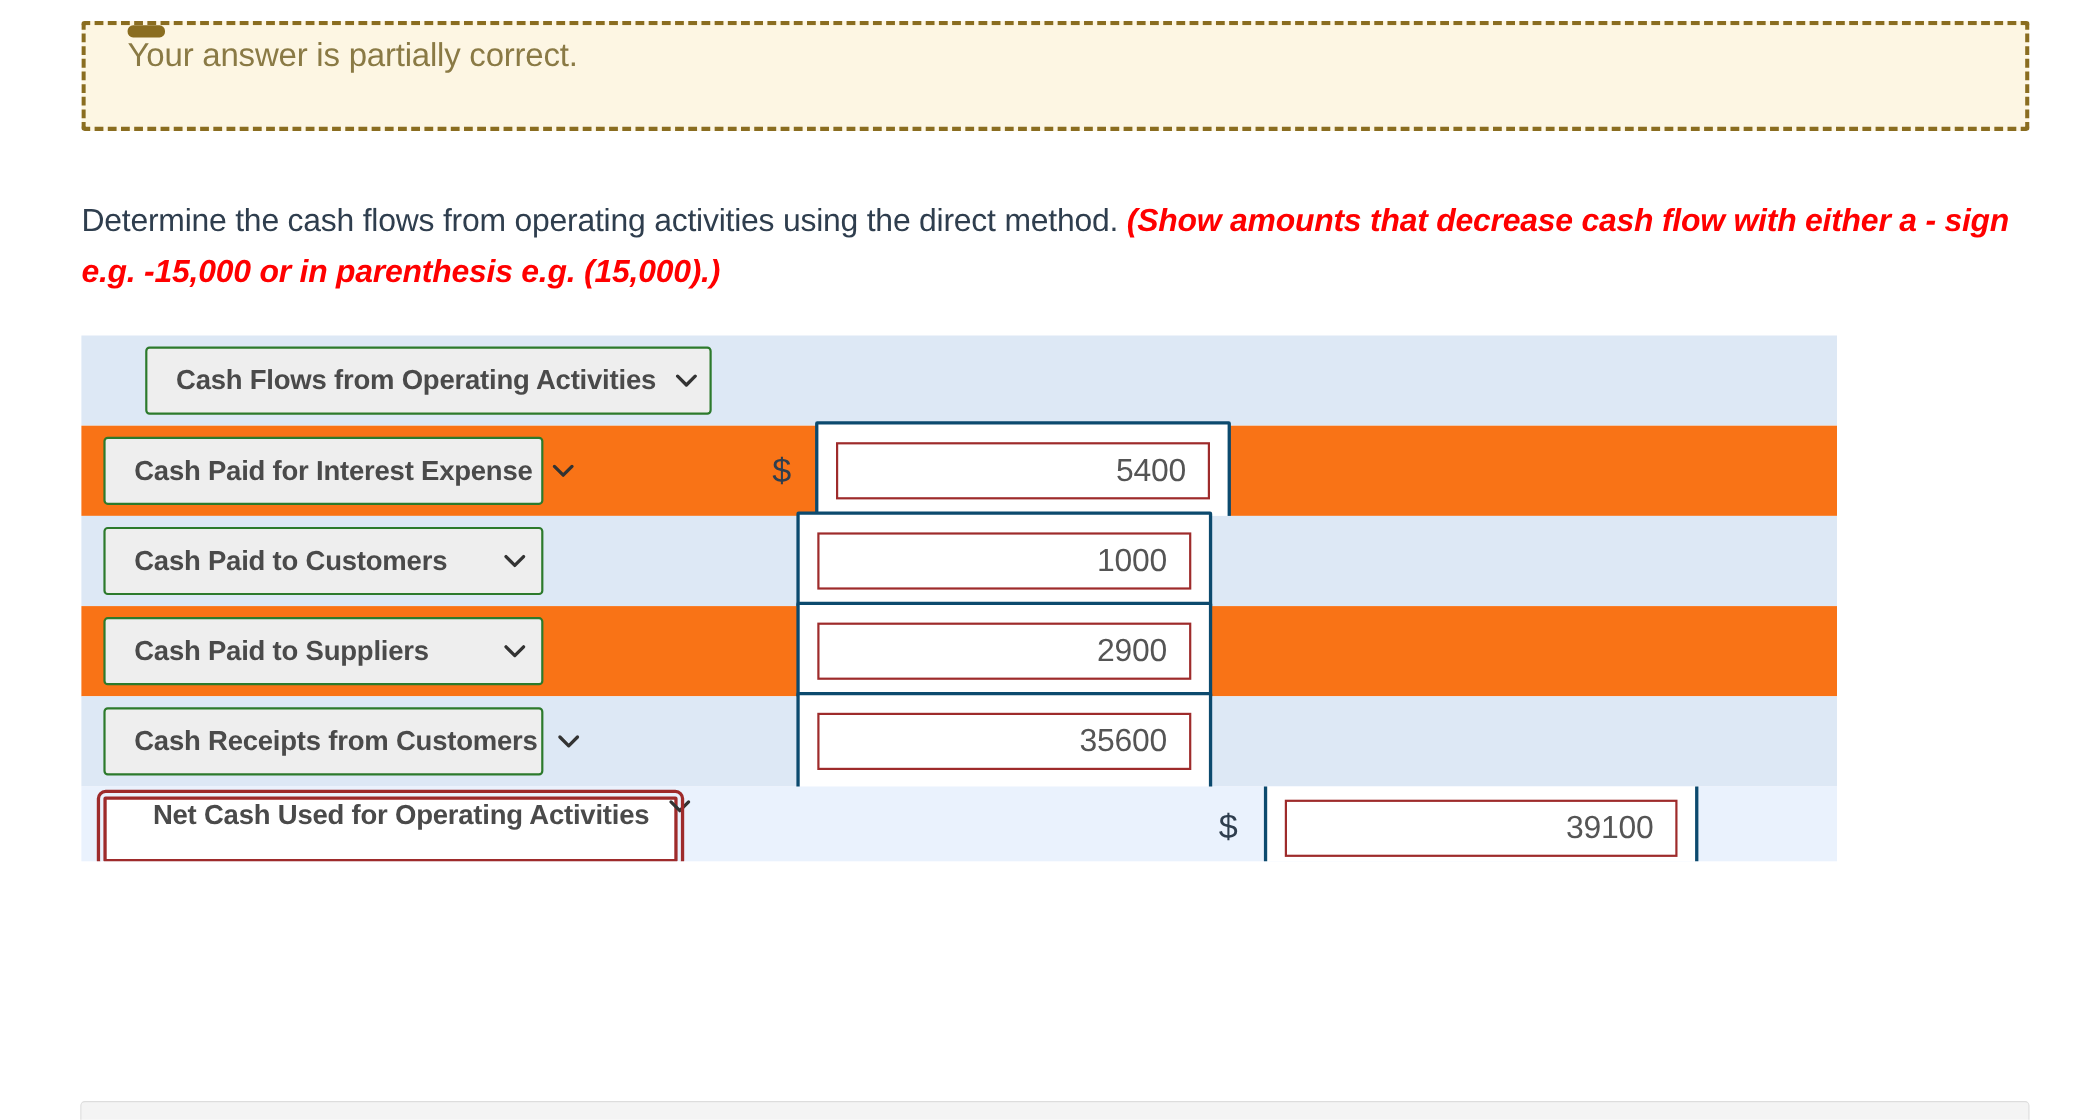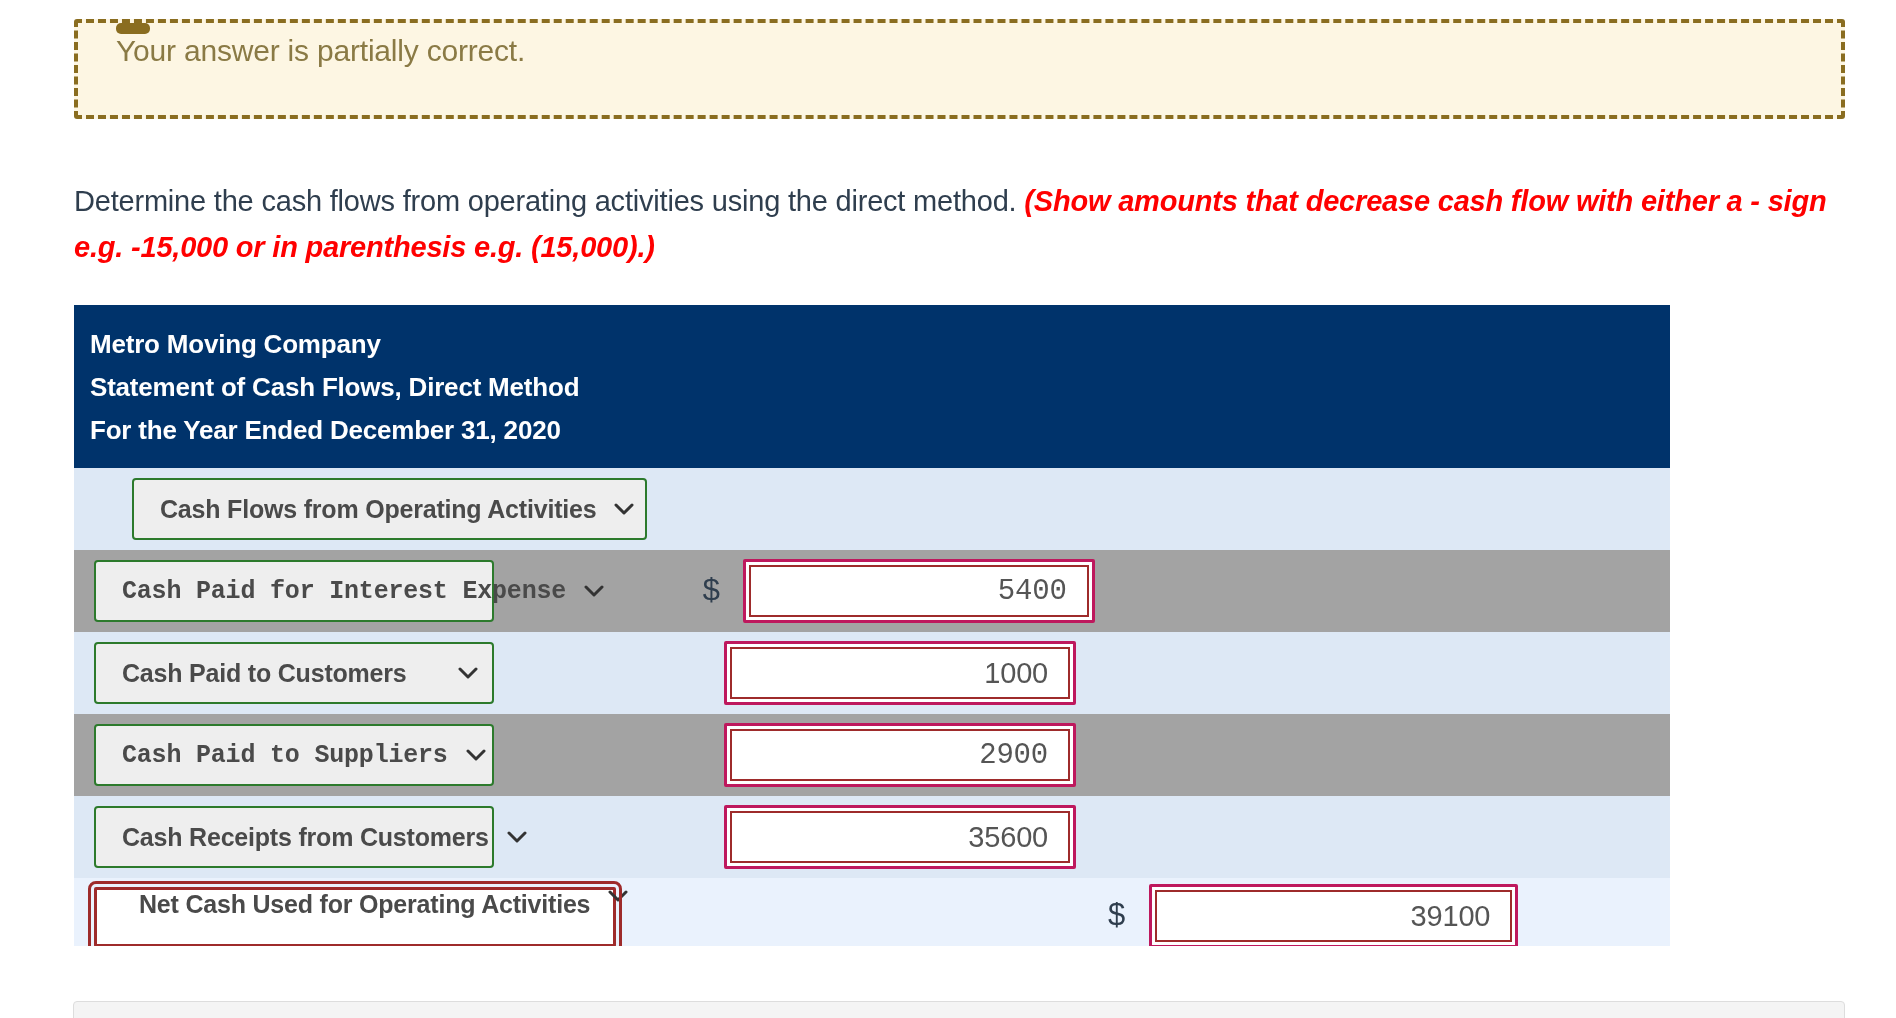--- a/index.html
+++ b/index.html
@@ -82,21 +82,21 @@
     white-space: nowrap;
   }
 
   .row {
     display: flex;
     align-items: center;
     height: 82px;
     position: relative;
   }
   .row.shade-a { background: #dde8f5; }
-  .row.shade-b { background: #a3a3a3; font-family: Liberation Mono, monospace; }
+  .row.shade-b { background: #f97316; }
   .row.total   { background: #eaf2fd; height: 68px; overflow: hidden; }
 
   
   .select {
     box-sizing: border-box;
     height: 62px;
     background: #eeeeee;
     border: 2px solid #2c7a2c;
     border-radius: 4px;
     display: flex;
@@ -147,23 +147,23 @@
   
   .dollar {
     font-size: 31px;
     color: #2f3e4e;
     flex: 0 0 auto;
   }
 
   
   .money-frame {
     box-sizing: border-box;
-    border: 3px solid #be185d;
+    border: 3px solid #0c4a6e;
     border-radius: 2px;
-    padding: 3px;
+    padding: 16px;
     background: #ffffff;
     flex: 0 0 auto;
   }
   .money-input {
     box-sizing: border-box;
     width: 340px;
     height: 52px;
     border: 2px solid #9e2b2b;
     background: #ffffff;
     display: flex;
@@ -201,25 +201,20 @@
   <div class="alert-icon"></div>
   <div class="alert-text">Your answer is partially correct.</div>
 </div>
 
 <div class="instruction">
   <span>Determine the cash flows from operating activities using the direct method. </span><span class="emphasis">(Show amounts that decrease cash flow with either a - sign e.g. -15,000 or in parenthesis e.g. (15,000).)</span>
 </div>
 
 <div class="statement">
 
-  <div class="statement-header">
-    <div class="line">Metro Moving Company</div>
-    <div class="line">Statement of Cash Flows, Direct Method</div>
-    <div class="line">For the Year Ended December 31, 2020</div>
-  </div>
 
   <div class="row shade-a">
     <div class="select select-wide pad-left-42">
       <span class="label">Cash Flows from Operating Activities</span>
       <svg class="chev" width="20" height="13" viewBox="0 0 20 13">
         <path d="M2 2 L10 10 L18 2" stroke="#333" stroke-width="3" fill="none" stroke-linecap="round" stroke-linejoin="round"></path>
       </svg>
     </div>
   </div>
 

